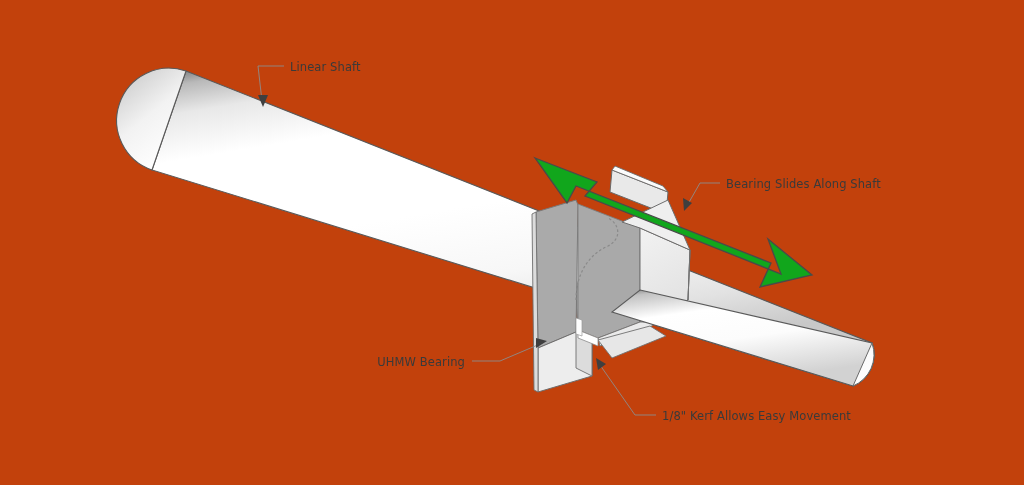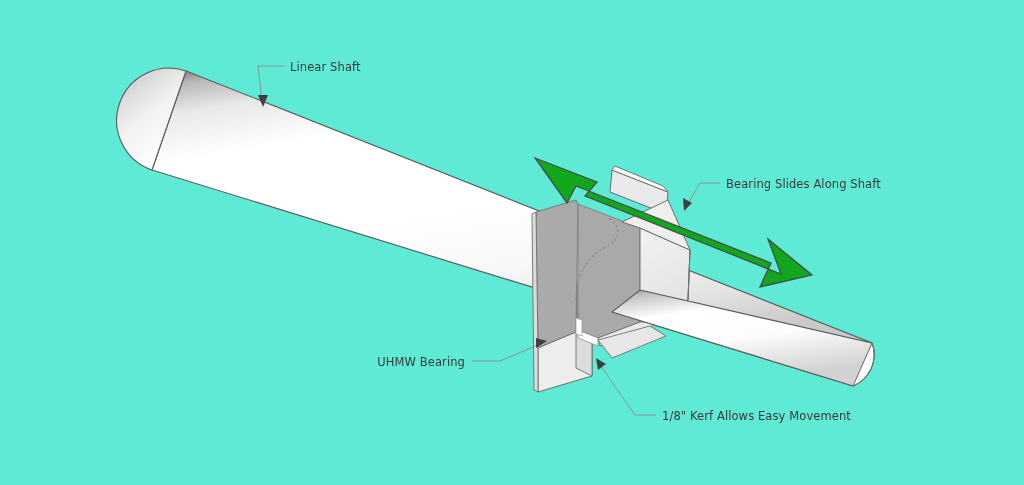--- a/index.html
+++ b/index.html
@@ -7,21 +7,21 @@
     padding: 0;
     background: #ffffff;
   }
   body {
     font-family: "DejaVu Sans", sans-serif;
   }
   #canvas {
     position: relative;
     width: 1024px;
     height: 485px;
-    background: #5eead4;
+    background: #c2410c;
     overflow: hidden;
   }
   #scene {
     position: absolute;
     top: 0;
     left: 0;
     width: 1024px;
     height: 485px;
   }
   .label-text {

